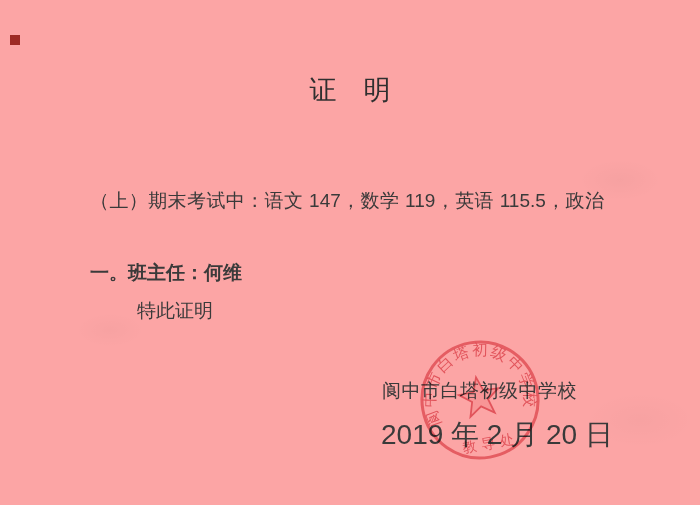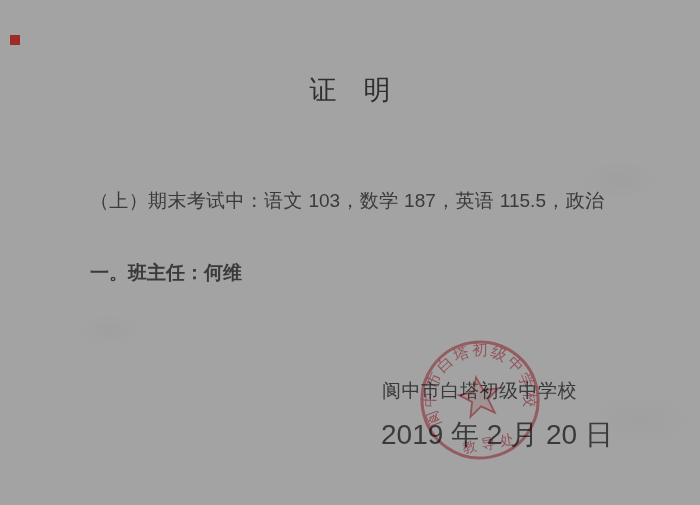--- a/index.html
+++ b/index.html
@@ -4,21 +4,21 @@
 <style>
   html, body {
     margin: 0;
     padding: 0;
     background: #ffffff;
   }
   .page {
     position: relative;
     width: 700px;
     height: 505px;
-    background: #a3a3a3;
+    background: #fca5a5;
     overflow: hidden;
     font-family: "Liberation Sans", sans-serif;
   }
   
   .page::before {
     content: "";
     position: absolute;
     inset: 0;
     background:
       radial-gradient(ellipse 60px 30px at 620px 180px, rgba(0,0,0,0.025), transparent 70%),
@@ -100,22 +100,23 @@
 </style>
 </head>
 <body>
 
 <div class="page">
 
   <div class="corner-mark"></div>
 
   <h1 class="title">证　明</h1>
 
-  <div class="line l2 justify">（上）期末考试中：语文 103，数学 187，英语 115.5，政治</div>
+  <div class="line l2 justify">（上）期末考试中：语文 147，数学 119，英语 115.5，政治</div>
   <div class="line l4">一。班主任：何维</div>
+  <div class="line closing indent">特此证明</div>
 
   <div class="sig-school">阆中市白塔初级中学校</div>
   <div class="sig-date">2019 年 2 月 20 日</div>
 
   <svg class="stamp" viewBox="0 0 150 150" xmlns="http://www.w3.org/2000/svg">
     <g transform="rotate(-10 75 75)" fill="none" stroke="#e06b78">
       <circle cx="75" cy="75" r="58" stroke-width="3" opacity="0.9"></circle>
       <path id="stamp-arc" d="M 34.2 94 A 45 45 0 1 1 115.8 94" stroke="none" fill="none"></path>
       <text font-size="15.5" letter-spacing="2" fill="#e06b78" stroke="none">
         <textPath href="#stamp-arc" startOffset="50%" text-anchor="middle">阆中市白塔初级中学校</textPath>

